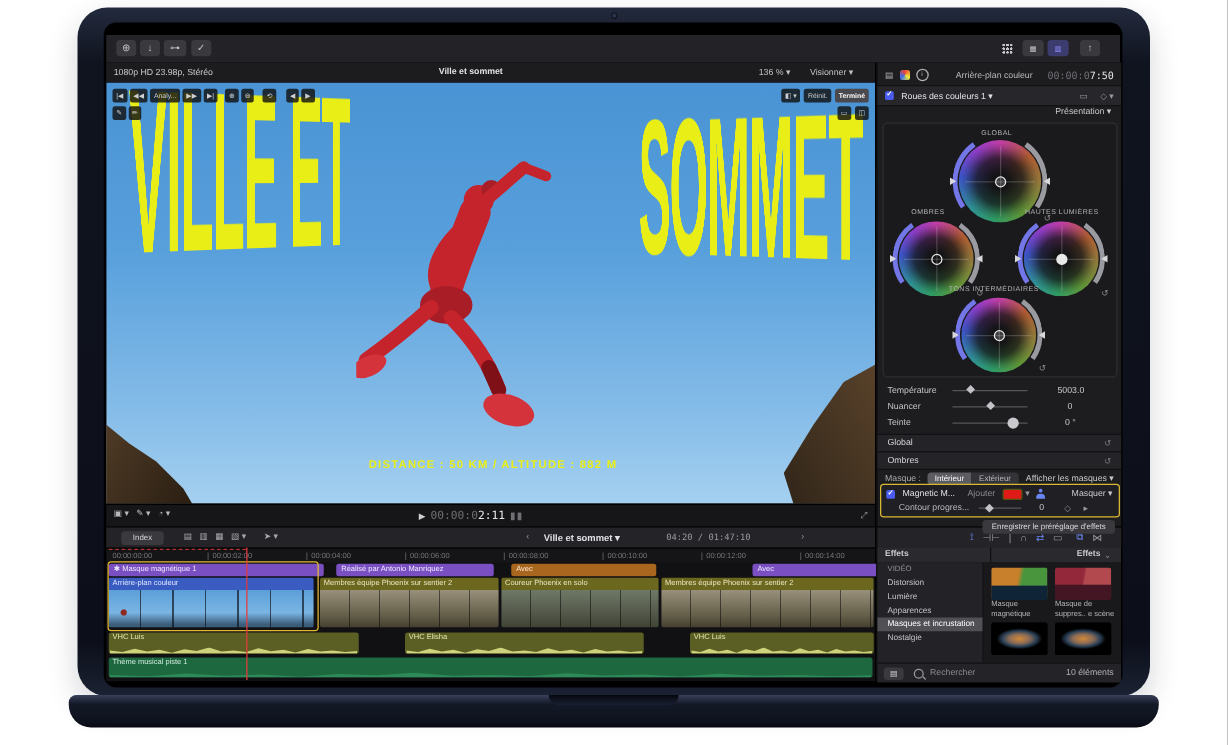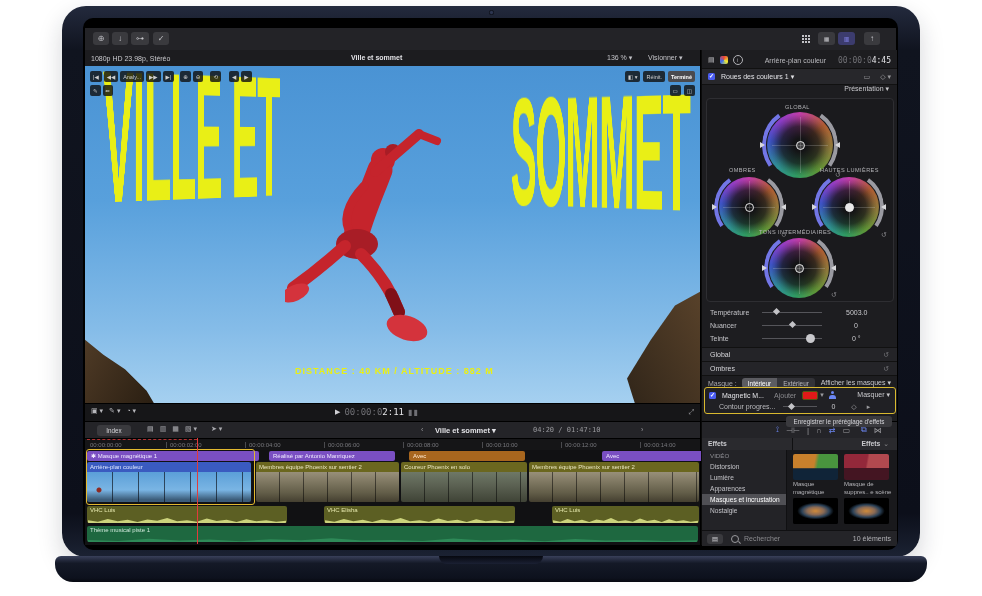--- a/index.html
+++ b/index.html
@@ -187,21 +187,21 @@
             <path d="M79,68 C62,86 57,104 67,117" stroke-width="9" fill="none"></path>
             <ellipse cx="72" cy="126" rx="21" ry="15" stroke="none" fill="#a81d26"></ellipse>
             <path d="M60,128 C40,146 22,160 8,170" stroke-width="12" fill="none"></path>
             <path d="M76,136 C94,154 106,172 114,194" stroke-width="12" fill="none"></path>
             <path d="M106,176 L114,194" stroke-width="12" stroke="#801018" fill="none"></path>
             <ellipse cx="10" cy="175" rx="15" ry="8" stroke="none" fill="#d4333c" transform="rotate(-24 10 175)"></ellipse>
             <ellipse cx="122" cy="210" rx="21" ry="12" stroke="none" fill="#d4333c" transform="rotate(18 122 210)"></ellipse>
           </g>
         </svg>
 
-        <div class="a" style="left:210px;top:300px;color:#e9ef16;font-weight:700;font-size:9px;letter-spacing:1px;">DISTANCE : 40 KM / ALTITUDE : 882 M</div>
+        <div class="a" style="left:210px;top:300px;color:#e9ef16;font-weight:700;font-size:9px;letter-spacing:1px;">DISTANCE : 50 KM / ALTITUDE : 882 M</div>
 
         <div class="a flex" style="left:5px;top:5px;gap:2px;">
           <div class="ovbtn">|◀</div>
           <div class="ovbtn">◀◀</div>
           <div class="ovbtn">Analy...</div>
           <div class="ovbtn">▶▶</div>
           <div class="ovbtn">▶|</div>
           <div class="ovbtn" style="margin-left:4px;">⊕</div>
           <div class="ovbtn">⊖</div>
           <div class="ovbtn" style="margin-left:5px;">⟲</div>
@@ -323,21 +323,21 @@
       <div class="a sel-outline"></div>
       <div class="a playhead"></div>
 
       <div class="a inspector">
 
         <div class="irow flex" style="top:4px;height:12px;">
           <span style="margin-left:6px;color:#b2b2b6;">▤</span>
           <span style="margin-left:5px;width:8px;height:8px;border-radius:2px;background:conic-gradient(#e43,#ee3,#3a6df0,#e43);"></span>
           <span style="margin-left:5px;width:8px;height:8px;border-radius:50%;border:1px solid #b2b2b6;font-size:5.5px;text-align:center;line-height:8px;color:#b2b2b6;">i</span>
           <span style="margin-left:22px;color:#b9b9bd;">Arrière-plan couleur</span>
-          <span style="margin-left:auto;margin-right:6px;font-size:8px;"><span class="tc-dim">00:00:0</span><span class="tc-bright">4:45</span></span>
+          <span style="margin-left:auto;margin-right:6px;font-size:8px;"><span class="tc-dim">00:00:0</span><span class="tc-bright">7:50</span></span>
         </div>
 
         <div class="irow flex" style="top:18px;height:15px;background:#27272b;border-top:1px solid #111;border-bottom:1px solid #111;">
           <span class="cb" style="margin-left:6px;">✓</span>
           <span style="margin-left:6px;color:#e2e2e6;"><span>Roues des couleurs 1</span> ▾</span>
           <span style="margin-left:auto;color:#9a9a9e;">▭</span>
           <span style="margin:0 6px 0 10px;color:#9a9a9e;">◇ ▾</span>
         </div>
 
         <div class="irow" style="top:35px;height:12px;">

